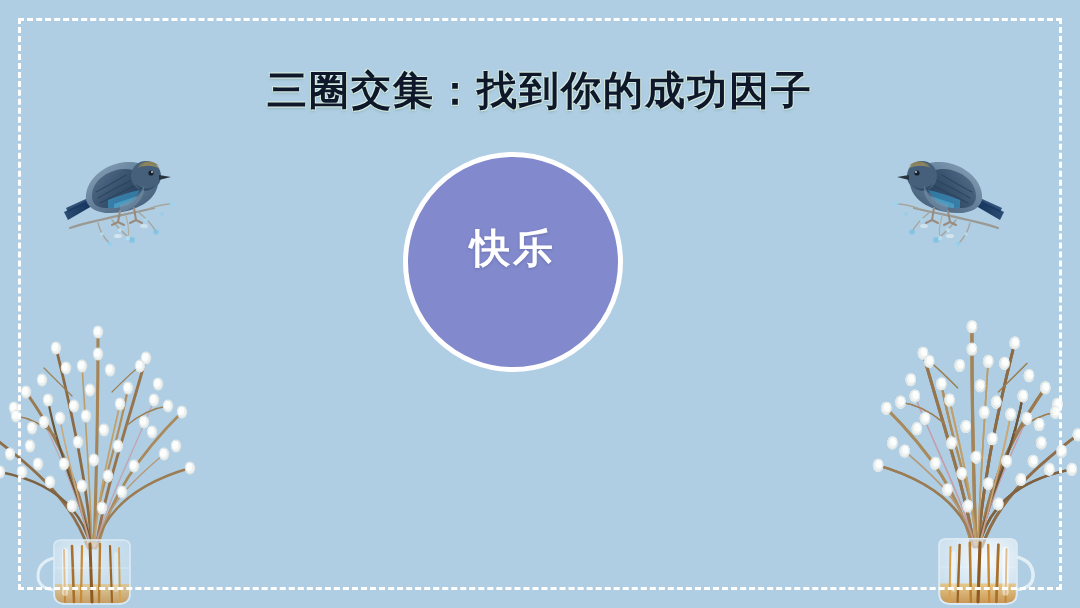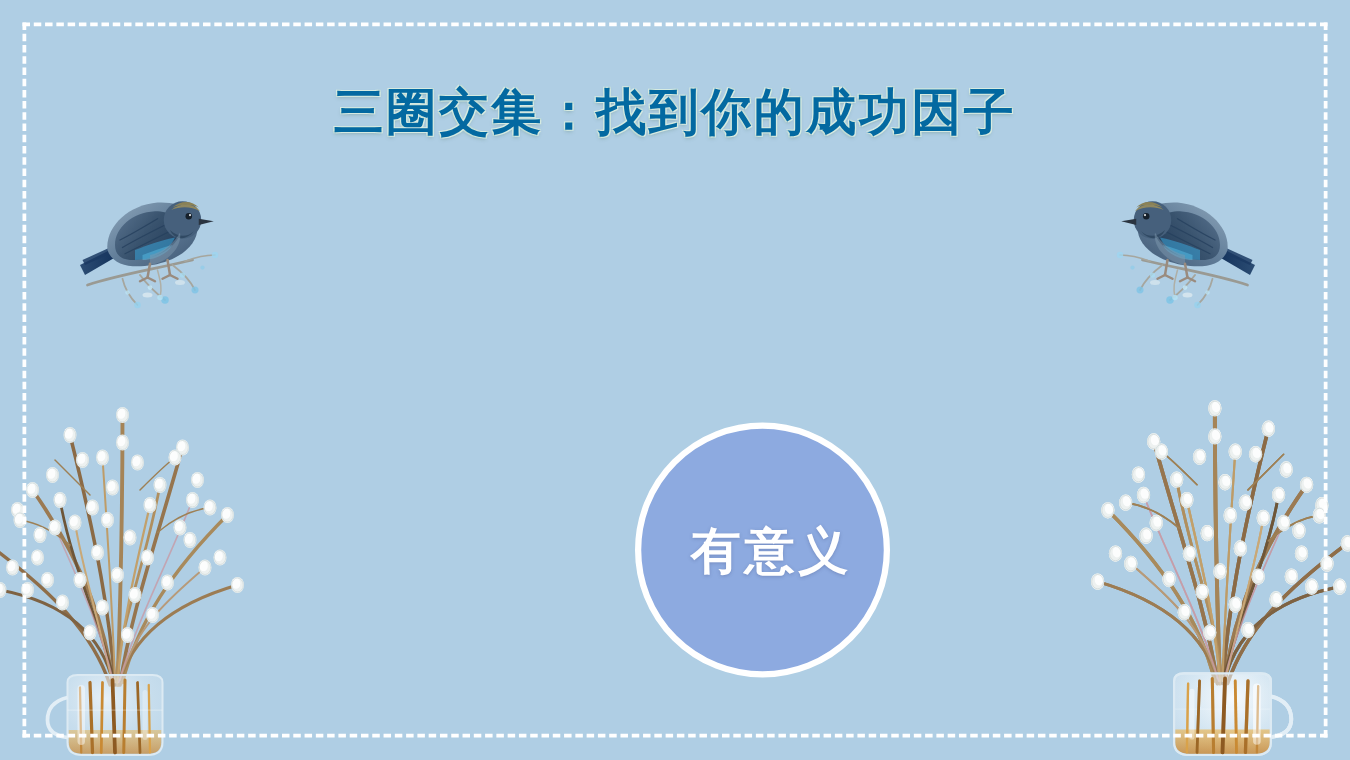--- a/index.html
+++ b/index.html
@@ -25,21 +25,21 @@
 
   
   #title{
     position:absolute;
     left:0;right:0;top:66px;
     text-align:center;
     font-size:40px;
     line-height:1.2;
     letter-spacing:2px;
     font-weight:700;
-    color:#0369a1;
+    color:#0f172a;
     z-index:6;
     text-shadow:
        1px  1px 0 rgba(215,235,225,.95),
       -1px -1px 0 rgba(215,235,225,.95),
        1px -1px 0 rgba(200,226,214,.8),
       -1px  1px 0 rgba(200,226,214,.8),
        0 2px 3px rgba(90,130,112,.35);
     white-space:nowrap;
   }
 
@@ -432,19 +432,19 @@
         <path d="M60 80 L66 83"></path>
       <path d="M78 78 L72 81"></path>
         <path d="M78 78 L84 81"></path>
     </g>
   </svg>
 
   <div id="title">三圈交集：找到你的成功因子</div>
 
   <div id="venn">
 
-
-    <div class="circ" id="circle-meaning">有意义</div>
+    <div class="circ" id="circle-joy">快乐</div>
+
   </div>
 
   <div id="frame"></div>
 
 </div>
 
 </body></html>

